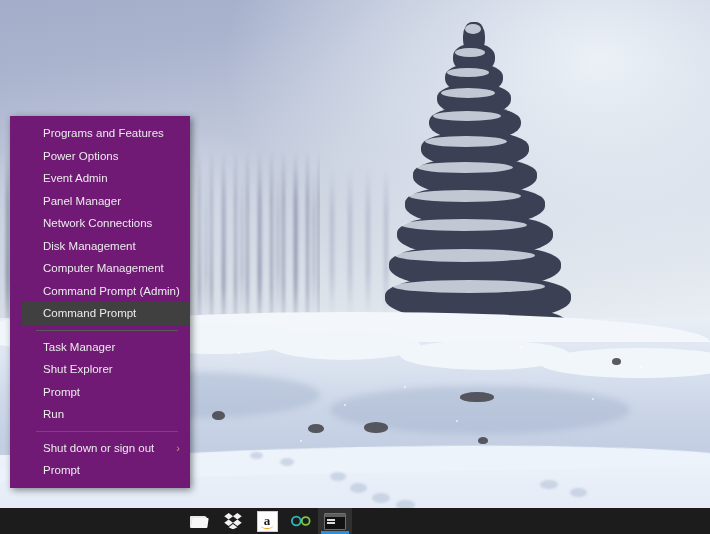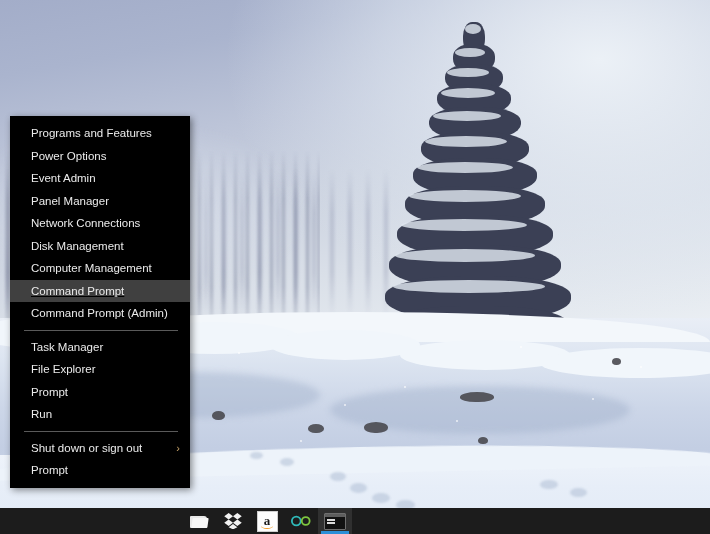--- a/index.html
+++ b/index.html
@@ -271,26 +271,25 @@
     background: #dcdcdc;
     box-shadow: 0 3px 0 0 #dcdcdc;
   }
 
   
   .winx-menu {
     position: absolute;
     left: 10px;
     top: 116px;
     width: 180px;
-    background: #000000;
+    background: #701a75;
     box-shadow: 2px 2px 7px rgba(0,0,0,0.45);
     z-index: 30;
-    padding: 6px 0 6px 0;
+    padding: 6px 0 6px 12px;
     box-sizing: border-box;
-    text-decoration: underline;
   }
   .menu-item {
     height: 22.5px;
     display: flex;
     align-items: center;
     padding-left: 21px;
     padding-right: 8px;
     color: #ebebeb;
     font-size: 11.5px;
     font-family: "Liberation Sans", sans-serif;
@@ -454,34 +453,34 @@
     </div>
     <div class="menu-item">
       <span>Network Connections</span>
     </div>
     <div class="menu-item">
       <span>Disk Management</span>
     </div>
     <div class="menu-item">
       <span>Computer Management</span>
     </div>
+    <div class="menu-item">
+      <span>Command Prompt (Admin)</span>
+    </div>
     <div class="menu-item highlight">
       <span>Command Prompt</span>
     </div>
-    <div class="menu-item">
-      <span>Command Prompt (Admin)</span>
-    </div>
 
     <div class="menu-sep"></div>
 
     <div class="menu-item">
       <span>Task Manager</span>
     </div>
     <div class="menu-item">
-      <span>File Explorer</span>
+      <span>Shut Explorer</span>
     </div>
     <div class="menu-item">
       <span>Prompt</span>
     </div>
     <div class="menu-item">
       <span>Run</span>
     </div>
 
     <div class="menu-sep"></div>
 

